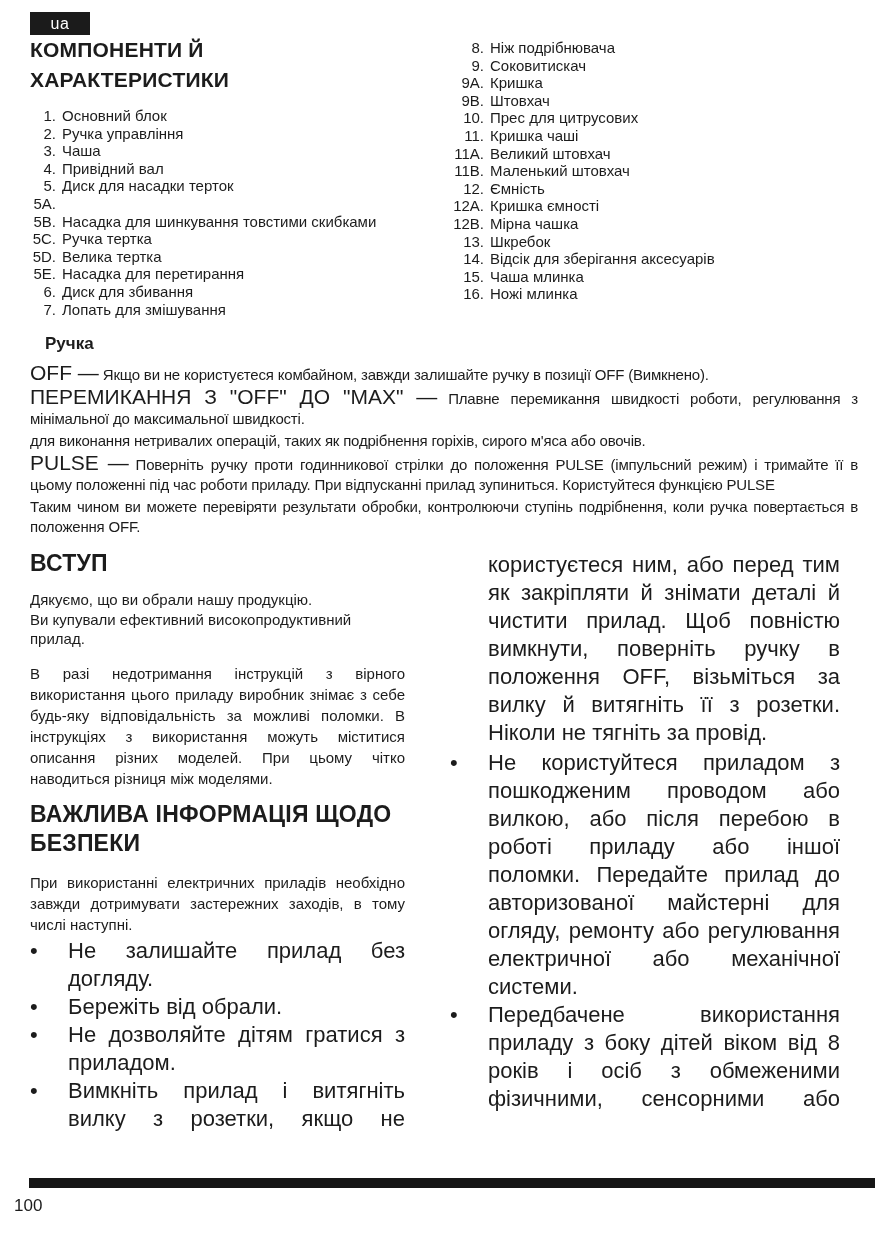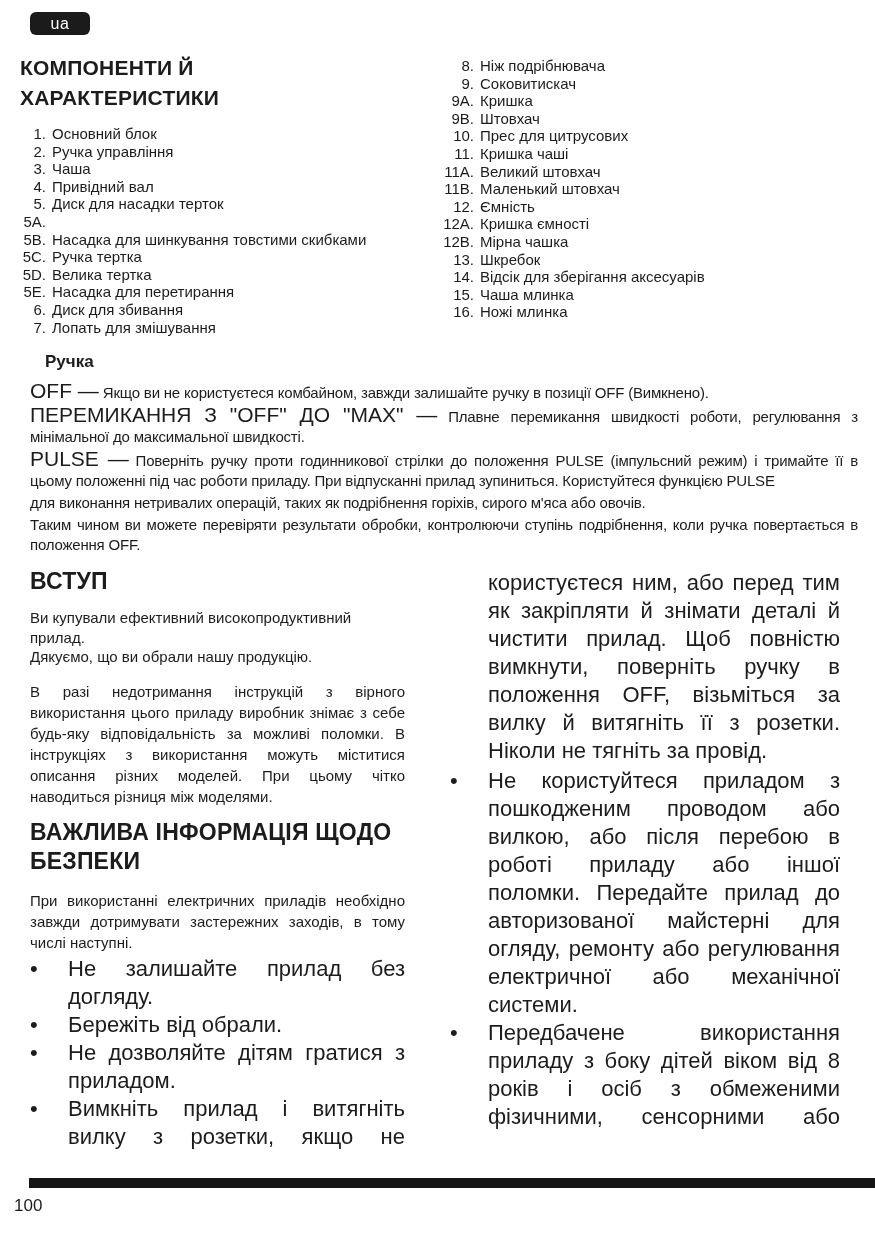--- a/index.html
+++ b/index.html
@@ -5,24 +5,24 @@
   html,body{margin:0;padding:0;}
   body{
     width:875px;height:1241px;background:#ffffff;color:#1c1c1c;
     font-family:"Liberation Sans",sans-serif;position:relative;overflow:hidden;
   }
   .page{padding:12px 17px 0 30px;}
   
   .lang-badge{
     width:60px;height:23px;background:#1b1b1b;color:#ffffff;
     display:flex;align-items:center;justify-content:center;
-    font-size:16px;line-height:1;letter-spacing:.5px;border-radius:6px;
-  }
-  
-  .top-section{display:flex;align-items:flex-start;margin-top:18px;justify-content:flex-end;}
+    font-size:16px;line-height:1;letter-spacing:.5px;
+  }
+  
+  .top-section{display:flex;align-items:flex-start;}
   .top-left{width:410px;flex:none;}
   .top-right{flex:none;width:418px;margin-left:10px;padding-top:4px;}
   h1.comp-title{
     margin:0 0 12px 0;font-size:21px;line-height:30px;font-weight:bold;
     width:340px;letter-spacing:.2px;
   }
   ul.comp-list{list-style:none;margin:0;padding:0;font-size:15px;line-height:17.6px;}
   ul.comp-list li{display:flex;}
   ul.comp-list .num{flex:none;text-align:right;}
   .top-left .num{width:26px;}
@@ -218,34 +218,34 @@
   <h2 class="handle-title">Ручка</h2>
 
   <p class="handle-par first">
     <span class="kw">OFF —</span>
     <span>Якщо ви не користуєтеся комбайном, завжди залишайте ручку в позиції OFF (Вимкнено).</span>
   </p>
   <p class="handle-par just">
     <span class="kw">ПЕРЕМИКАННЯ З "OFF" ДО "MAX" —</span>
     <span>Плавне перемикання швидкості роботи, регулювання з мінімальної до максимальної швидкості.</span>
   </p>
+  <p class="handle-par plain">для виконання нетривалих операцій, таких як подрібнення горіхів, сирого м'яса або овочів.</p>
   <p class="handle-par just">
     <span class="kw">PULSE —</span>
     <span>Поверніть ручку проти годинникової стрілки до положення PULSE (імпульсний режим) і тримайте її в цьому положенні під час роботи приладу. При відпусканні прилад зупиниться. Користуйтеся функцією PULSE</span>
   </p>
-  <p class="handle-par plain">для виконання нетривалих операцій, таких як подрібнення горіхів, сирого м'яса або овочів.</p>
   <p class="handle-par just">Таким чином ви можете перевіряти результати обробки, контролюючи ступінь подрібнення, коли ручка повертається в положення OFF.</p>
 
   <div class="cols">
 
     <div class="col-left">
       <h2 class="big">ВСТУП</h2>
       <div class="intro-lines">
+        <div>Дякуємо, що ви обрали нашу продукцію.</div>
         <div>Ви купували ефективний високопродуктивний прилад.</div>
-        <div>Дякуємо, що ви обрали нашу продукцію.</div>
       </div>
       <p class="small-par just">В разі недотримання інструкцій з вірного використання цього приладу виробник знімає з себе будь-яку відповідальність за можливі поломки. В інструкціях з використання можуть міститися описання різних моделей. При цьому чітко наводиться різниця між моделями.</p>
 
       <h2 class="big safety">ВАЖЛИВА ІНФОРМАЦІЯ ЩОДО БЕЗПЕКИ</h2>
       <p class="small-par just">При використанні електричних приладів необхідно завжди дотримувати застережних заходів, в тому числі наступні.</p>
 
       <ul class="bullets">
 
           <li>
             <span class="bullet">•</span>

